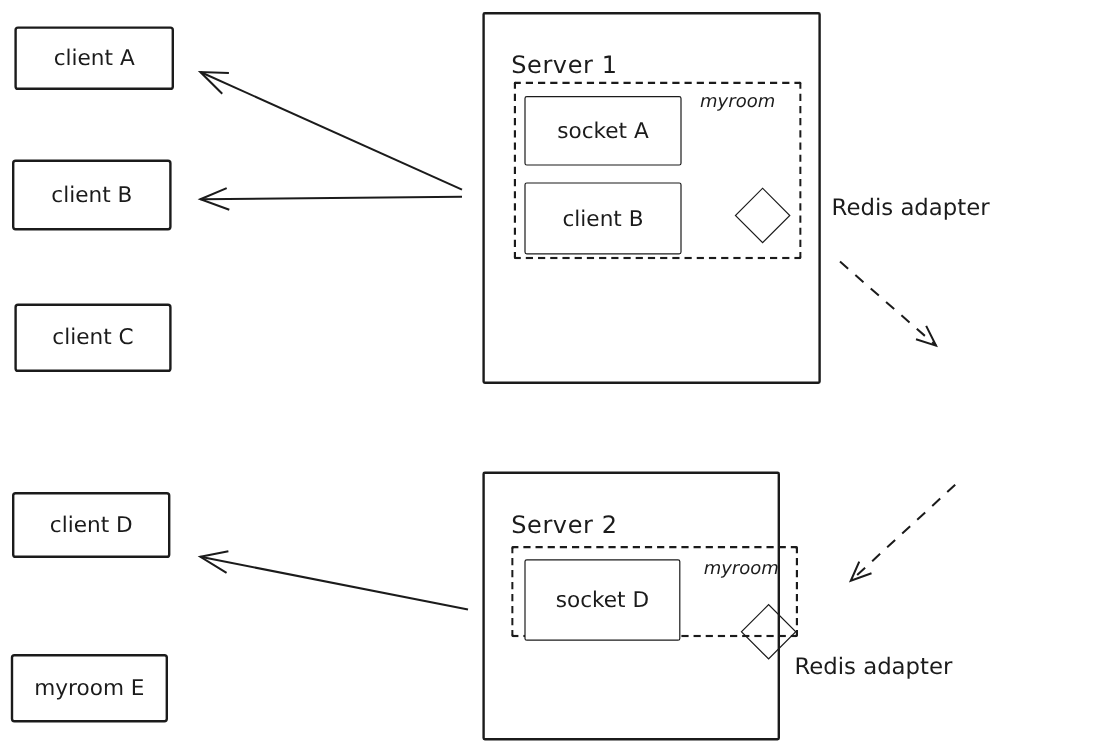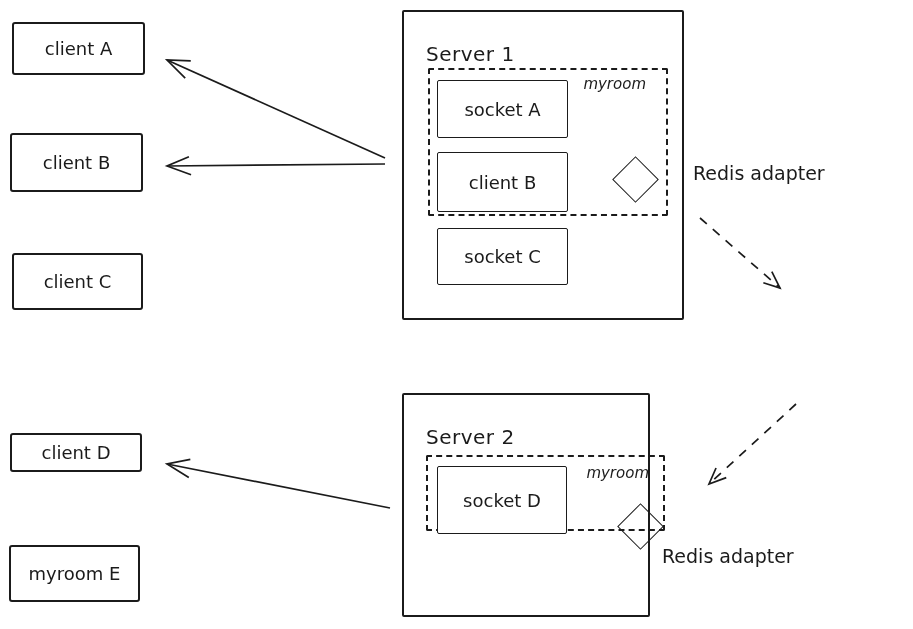--- a/index.html
+++ b/index.html
@@ -123,43 +123,40 @@
 
   <div class="box client" style="left:12px;top:22px;width:133px;height:53px">
     <span>client A</span>
   </div>
   <div class="box client" style="left:12px;top:253px;width:131px;height:57px">
     <span>client C</span>
   </div>
   <div class="box client" style="left:10px;top:133px;width:133px;height:59px">
     <span>client B</span>
   </div>
-  <div class="box client" style="left:10px;top:433px;width:132px;height:39px">
+  <div class="box client" style="left:10px;top:410px;width:132px;height:55px">
     <span>client D</span>
   </div>
   <div class="box client" style="left:9px;top:545px;width:131px;height:57px">
     <span>myroom E</span>
   </div>
 
   <div class="server" style="left:402px;top:10px;width:282px;height:310px">
     <div class="server-title">Server 1</div>
   </div>
   <div class="room" style="left:428px;top:68px;width:240px;height:148px">
     <div class="room-label" style="right:20px;top:5px">myroom</div>
   </div>
   <div class="socket" style="left:437px;top:80px;width:131px;height:58px">
     <span>socket A</span>
   </div>
   <div class="socket" style="left:437px;top:152px;width:131px;height:60px">
     <span>client B</span>
   </div>
   <div class="diamond" style="left:619px;top:163px"></div>
-  <div class="socket" style="left:437px;top:228px;width:131px;height:57px">
-    <span>socket C</span>
-  </div>
   <div class="adapter-label" style="left:693px;top:162px">Redis adapter</div>
 
   <div class="server" style="left:402px;top:393px;width:248px;height:224px">
     <div class="server-title">Server 2</div>
   </div>
   <div class="room" style="left:426px;top:455px;width:239px;height:76px">
     <div class="room-label" style="right:14px;top:7px">myroom</div>
   </div>
   <div class="socket" style="left:437px;top:466px;width:130px;height:68px">
     <span>socket D</span>

